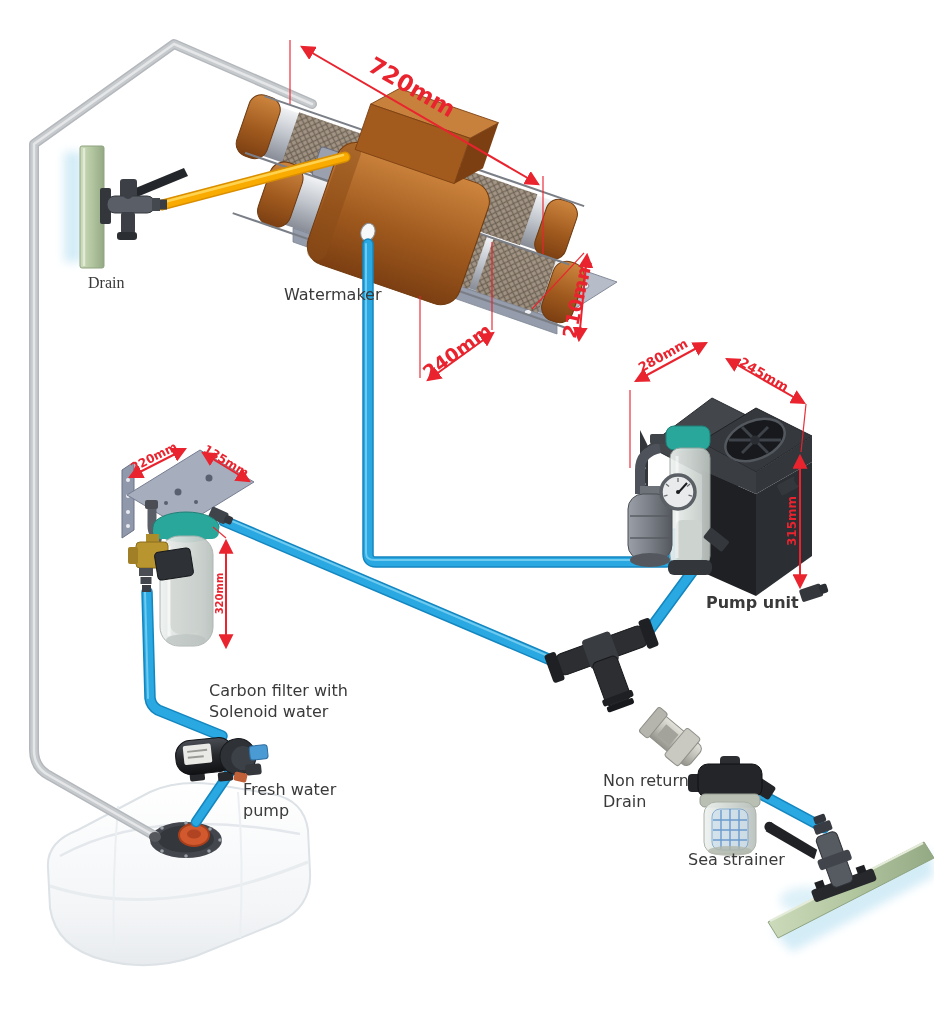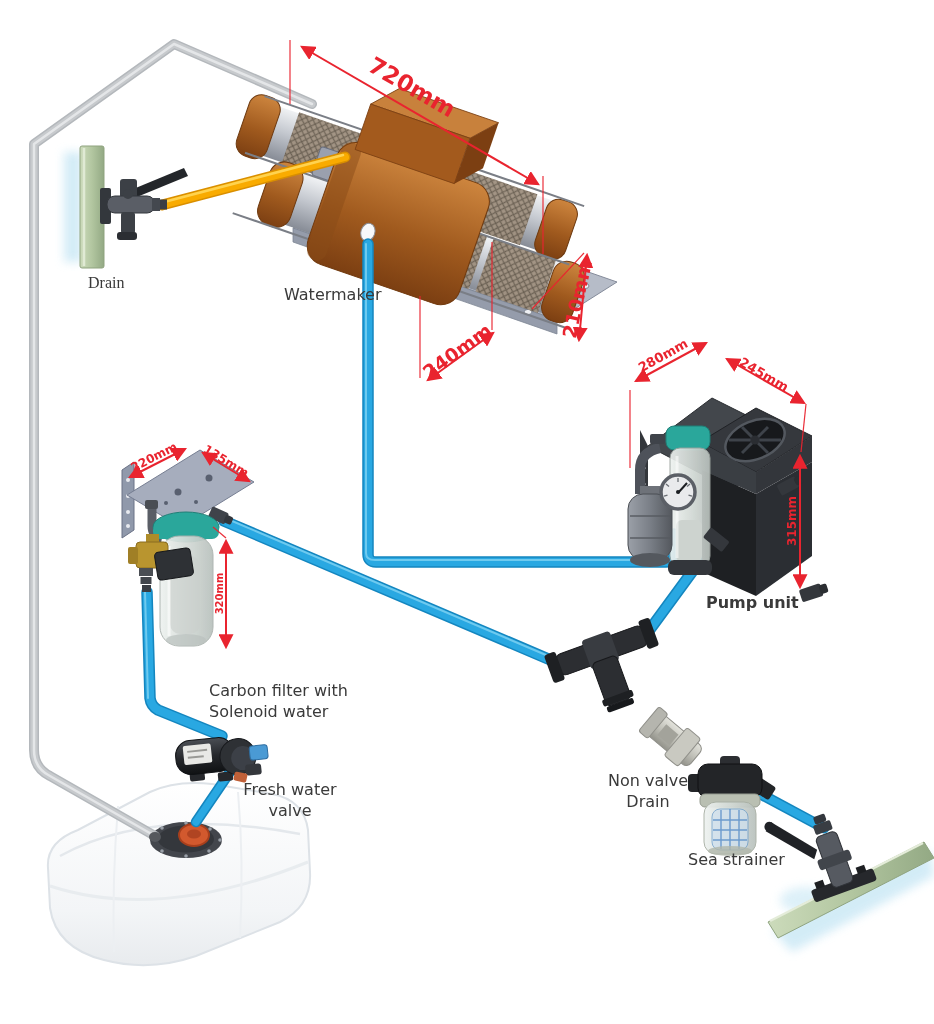--- a/index.html
+++ b/index.html
@@ -5,21 +5,21 @@
   html,body{margin:0;padding:0;background:#ffffff;}
   #stage{
     position:relative;width:934px;height:1024px;background:#ffffff;overflow:hidden;
     font-family:"DejaVu Sans","Liberation Sans",sans-serif;
   }
   #art{position:absolute;left:0;top:0;}
   .lbl{
     position:absolute;color:#3a3a3a;font-size:16px;line-height:21px;
     white-space:nowrap;
   }
-  .lbl.center{text-align:center;white-space:normal;}
+  .lbl.center{white-space:normal;}
   .dim{
     position:absolute;color:var(--dim_red,#e9242f);font-weight:bold;
     text-align:center;transform-origin:center center;white-space:nowrap;
   }
 </style>
 </head>
 <body>
 
 <div id="stage">
 
@@ -427,24 +427,24 @@
 
 <div class="lbl" style="left:88px;top:272px;font-family:Liberation Serif, serif;">Drain</div>
 <div class="lbl" style="left:284px;top:284px;">Watermaker</div>
 <div class="lbl" style="left:706px;top:592px;font-weight:bold;">Pump unit</div>
 <div class="lbl" style="left:209px;top:648px;margin-top:32px;">
   <div>Carbon filter with</div>
   <div>Solenoid water</div>
 </div>
 <div class="lbl center" style="left:243px;top:779px;width:94px;">
   <div>Fresh water</div>
-  <div>valve</div>
+  <div>pump</div>
 </div>
 <div class="lbl center" style="left:603px;top:770px;width:90px;">
-  <div>Non valve</div>
+  <div>Non return</div>
   <div>Drain</div>
 </div>
 <div class="lbl" style="left:688px;top:849px;text-align:center;">Sea strainer</div>
 
 <div class="dim" style="left:362px;top:74px;width:100px;font-size:23px;transform:rotate(30deg);">720mm</div>
 <div class="dim" style="left:537px;top:288px;width:80px;font-size:19px;transform:rotate(-78deg);">210mm</div>
 <div class="dim" style="left:417px;top:340px;width:80px;font-size:19px;transform:rotate(-36deg);">240mm</div>
 <div class="dim" style="left:628px;top:348px;width:70px;font-size:13px;transform:rotate(-29deg);">280mm</div>
 <div class="dim" style="left:729px;top:367px;width:70px;font-size:13px;transform:rotate(30deg);">245mm</div>
 <div class="dim" style="left:757px;top:514px;width:70px;font-size:12px;transform:rotate(-90deg);">315mm</div>

